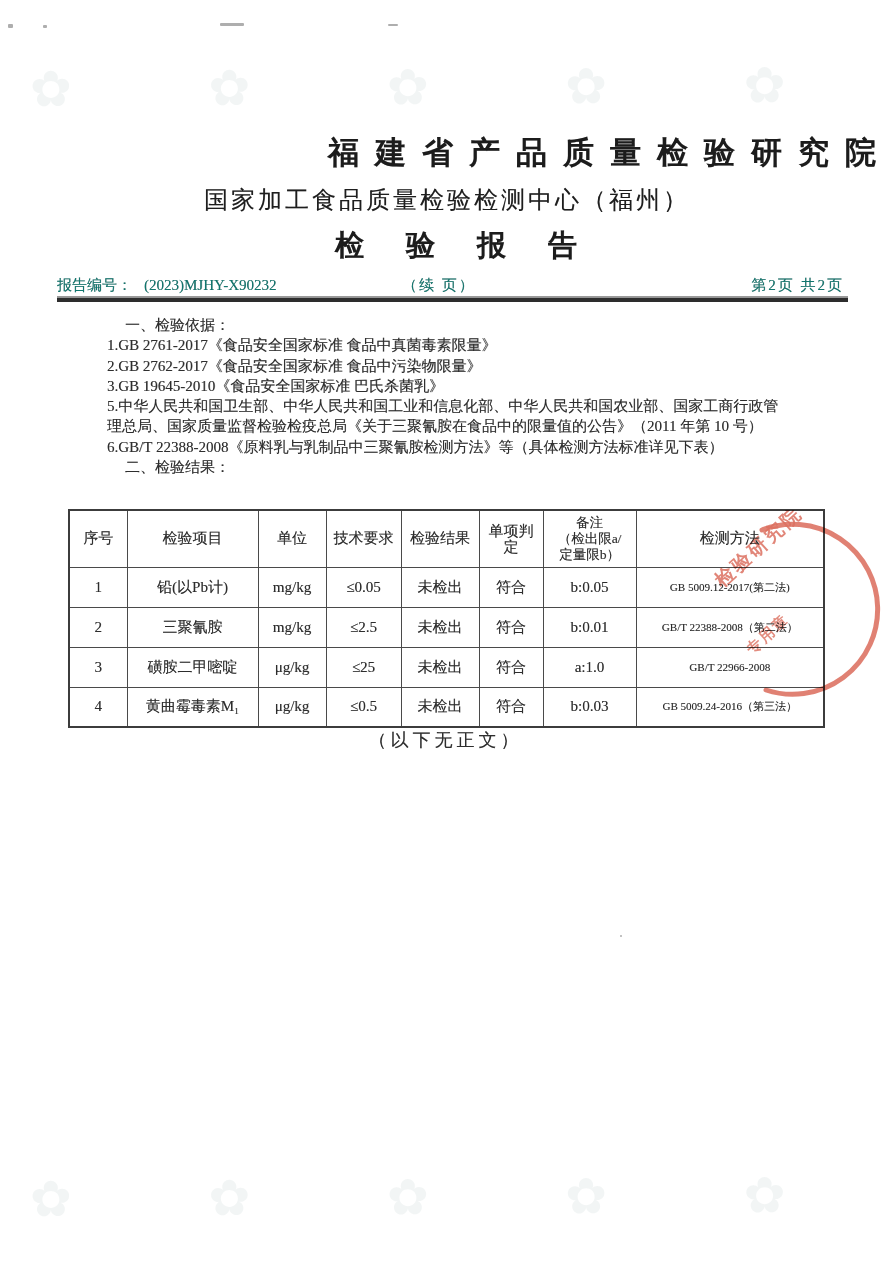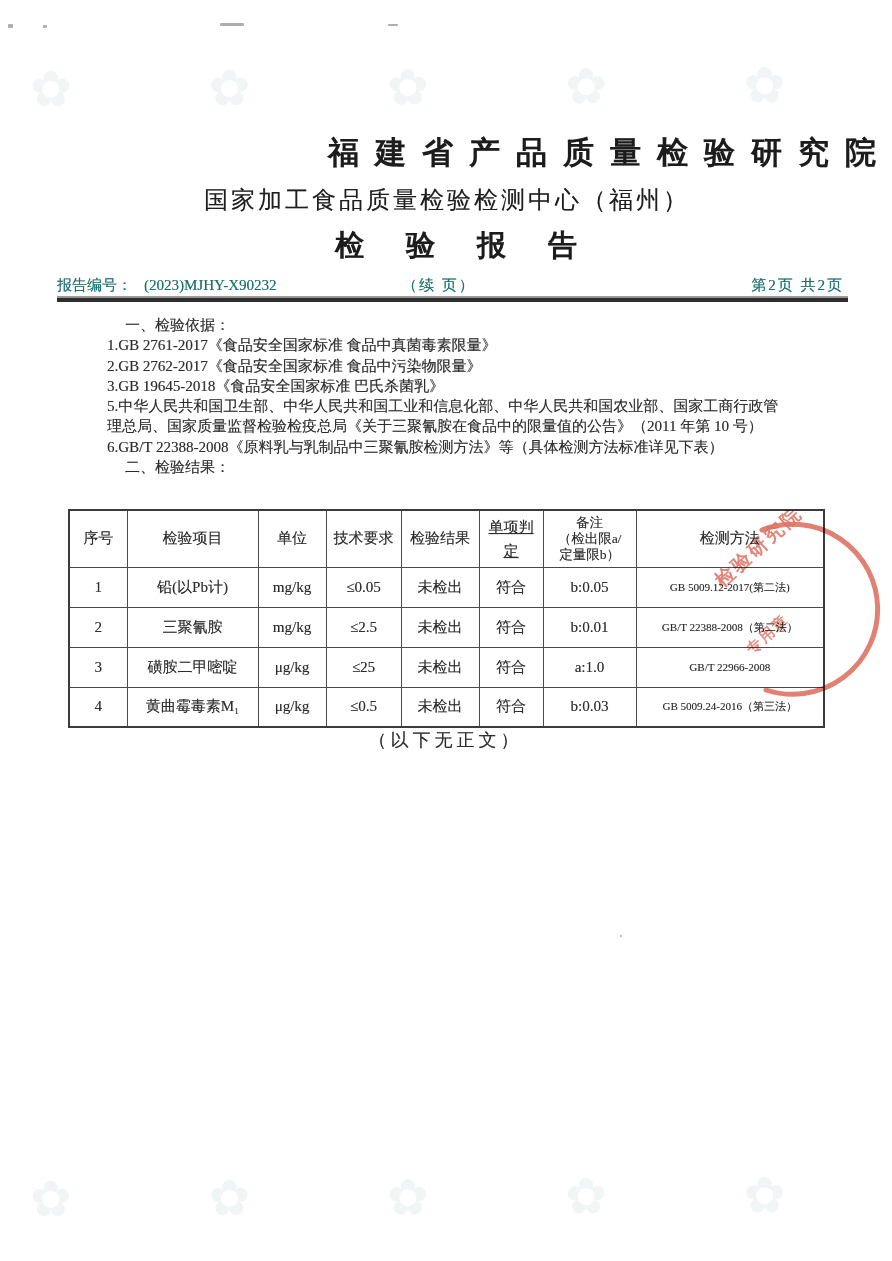--- a/index.html
+++ b/index.html
@@ -72,21 +72,21 @@
     border:1px solid #4a4a4a;
     text-align:center;vertical-align:middle;
     padding:0 4px;box-sizing:border-box;
     font-weight:normal;
   }
   table.results{border:2px solid #3c3c3c;}
   tr.hdr{height:57px;}
   tr.row{height:40px;}
   td.al,th.al{text-align:left;padding-left:11px;}
   .note-line{display:block;font-size:13.5px;line-height:16px;}
-  .judge-hd{line-height:24px;text-decoration:underline;}
+  .judge-hd{line-height:16px;}
   .method-cell{font-size:11px;}
 
   .end-note{
     position:absolute;top:728px;left:68px;width:755px;
     text-align:center;font-size:18px;letter-spacing:4px;color:#2e2e2e;
   }
 
   
   .stamp{position:absolute;left:660px;top:510px;width:232px;height:210px;
          pointer-events:none;mix-blend-mode:multiply;opacity:.9;}
@@ -115,21 +115,21 @@
     </span>
     <span class="meta-cont">（续 页）</span>
     <span class="meta-page">第2页 共2页</span>
   </div>
   <div class="head-rule"></div>
 
   <div class="basis scan-text">
     <div class="indent">一、检验依据：</div>
     <div>1.GB 2761-2017《食品安全国家标准 食品中真菌毒素限量》</div>
     <div>2.GB 2762-2017《食品安全国家标准 食品中污染物限量》</div>
-    <div>3.GB 19645-2018《食品安全国家标准 巴氏杀菌乳》</div>
+    <div>3.GB 19645-2010《食品安全国家标准 巴氏杀菌乳》</div>
     <div>5.中华人民共和国卫生部、中华人民共和国工业和信息化部、中华人民共和国农业部、国家工商行政管理总局、国家质量监督检验检疫总局《关于三聚氰胺在食品中的限量值的公告》（2011 年第 10 号）</div>
     <div>6.GB/T 22388-2008《原料乳与乳制品中三聚氰胺检测方法》等（具体检测方法标准详见下表）</div>
     <div class="indent">二、检验结果：</div>
   </div>
 
   <table class="results scan-text">
     <colgroup>
       <col style="width:58px">
         <col style="width:131px">
         <col style="width:68px">

